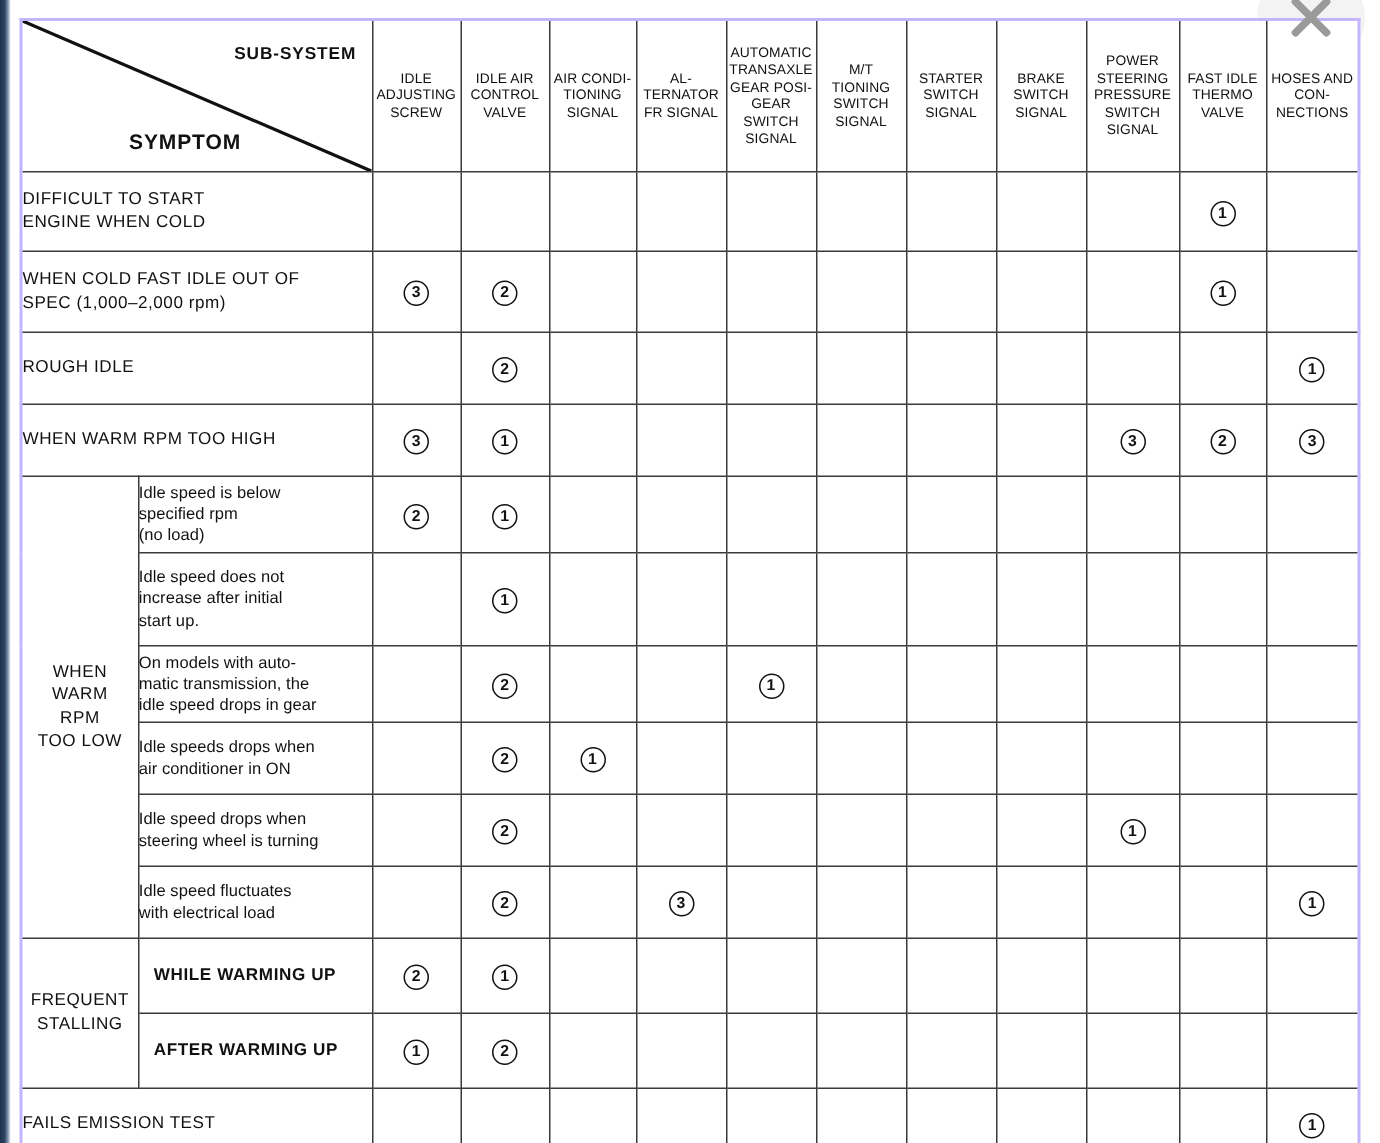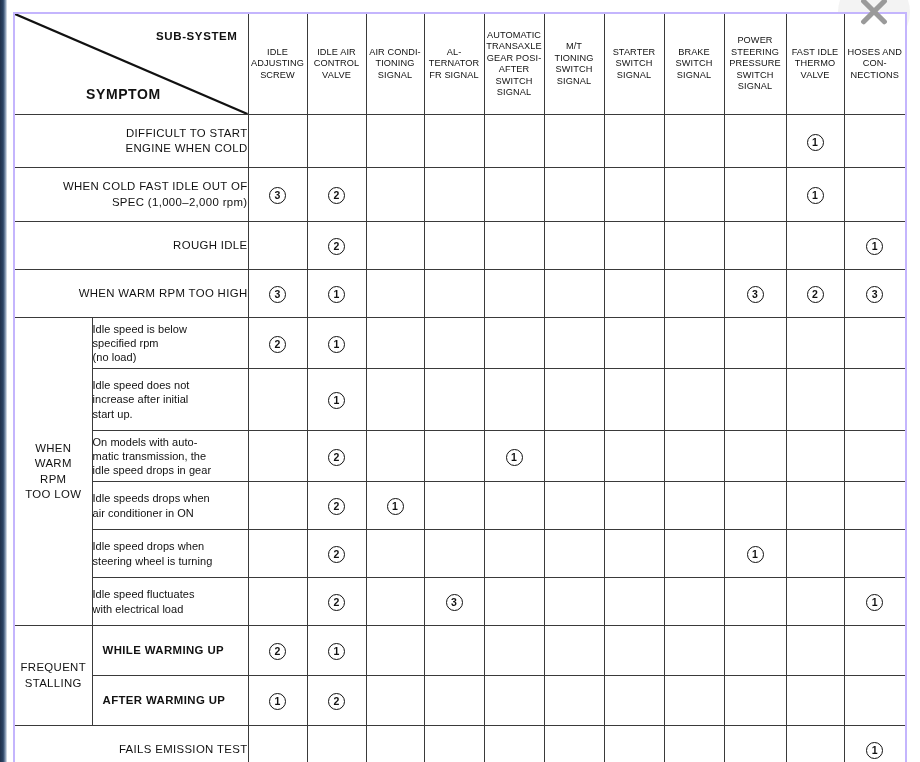--- a/index.html
+++ b/index.html
@@ -110,21 +110,21 @@
   }
   th.colhdr span { display: block; }
 
   
   td.sym-main {
     font-size: 11.4px;
     font-weight: bold;
     letter-spacing: .35px;
     padding: 0 0 0 10px;
     line-height: 1.35;
-    text-align: right;
+    text-align: left;
   }
   td.sym-group {
     font-size: 11.4px;
     font-weight: bold;
     letter-spacing: .35px;
     padding: 0 0 0 10px;
     line-height: 1.32;
     text-align: center;
     vertical-align: middle;
   }
@@ -213,21 +213,21 @@
           </th>
         <th class="colhdr">
             <span>AL-</span>
             <span>TERNATOR</span>
             <span>FR SIGNAL</span>
           </th>
         <th class="colhdr">
             <span>AUTOMATIC</span>
             <span>TRANSAXLE</span>
             <span>GEAR POSI-</span>
-            <span>AFTER SWITCH</span>
+            <span>GEAR SWITCH</span>
             <span>SIGNAL</span>
           </th>
         <th class="colhdr">
             <span>M/T</span>
             <span>TIONING</span>
             <span>SWITCH</span>
             <span>SIGNAL</span>
           </th>
         <th class="colhdr">
             <span>STARTER</span>

